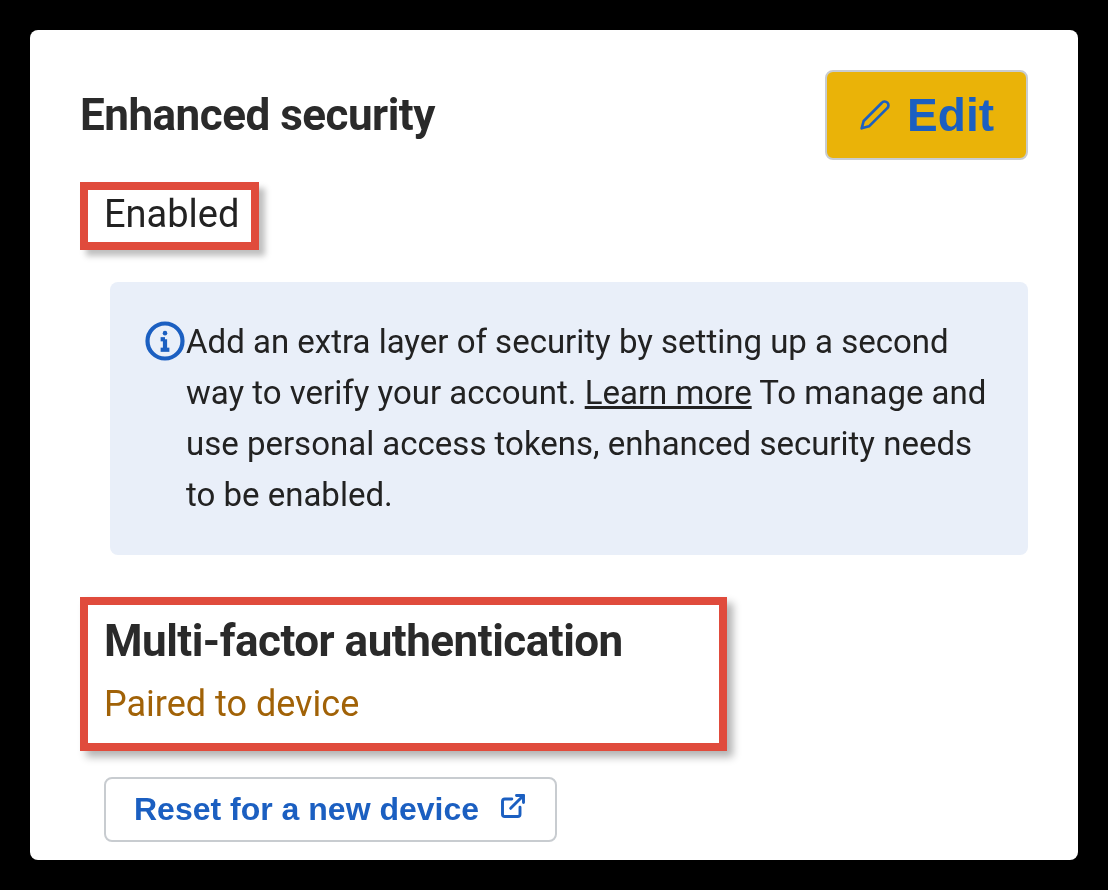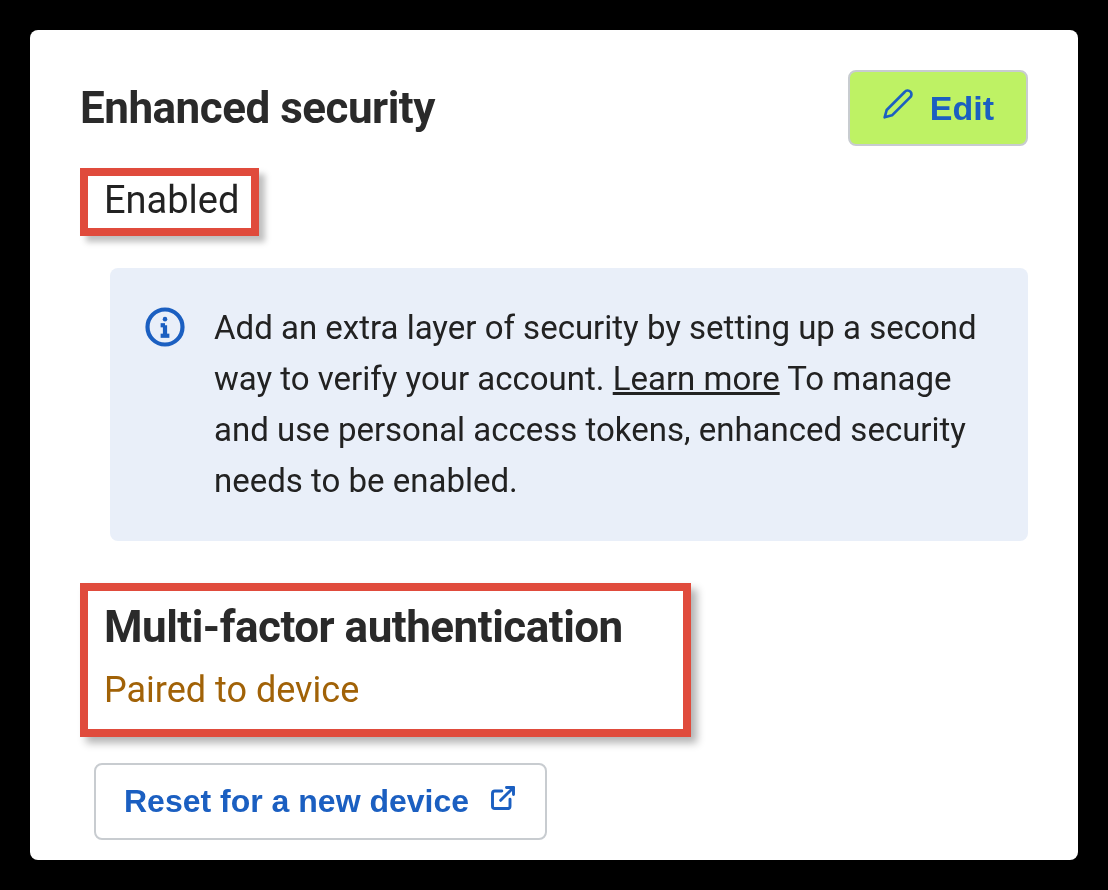--- a/index.html
+++ b/index.html
@@ -34,25 +34,25 @@
       font-size: 44px;
       font-weight: 700;
       color: #2a2a2a;
       letter-spacing: -0.5px;
     }
 
     .edit-button {
       display: inline-flex;
       align-items: center;
       gap: 16px;
-      background: #bef264;
+      background: #eab308;
       border: 2px solid #c8ccd0;
       border-radius: 8px;
       padding: 16px 32px;
-      font-size: 34px;
+      font-size: 46px;
       font-weight: 600;
       color: #1b5fc1;
       cursor: pointer;
     }
 
     .edit-icon {
       width: 32px;
       height: 32px;
     }
 
@@ -68,21 +68,20 @@
       font-size: 38px;
       font-weight: 400;
       color: #222;
     }
 
     .info-box {
       background: #e9eff9;
       border-radius: 8px;
       padding: 34px 40px 34px 34px;
       display: flex;
-      gap: 28px;
       margin-left: 30px;
       margin-bottom: 42px;
     }
 
     .info-icon {
       width: 42px;
       height: 42px;
       flex-shrink: 0;
       margin-top: 4px;
     }
@@ -95,21 +94,21 @@
 
     .info-link {
       text-decoration: underline;
       color: #222;
       cursor: pointer;
     }
 
     .mfa-highlight {
       display: inline-block;
       border: 8px solid #e04b3c;
-      padding: 10px 60px 18px 16px;
+      padding: 10px 96px 18px 16px;
       margin-bottom: 26px;
       box-shadow: 6px 6px 8px rgba(0,0,0,0.3);
     }
 
     .mfa-title {
       font-size: 44px;
       font-weight: 700;
       color: #2a2a2a;
       letter-spacing: -0.5px;
       margin-bottom: 16px;
@@ -121,26 +120,26 @@
       color: #a16207;
     }
 
     .reset-button {
       display: inline-flex;
       align-items: center;
       gap: 20px;
       background: #fff;
       border: 2px solid #c8ccd0;
       border-radius: 8px;
-      padding: 18px 28px;
+      padding: 12px 28px;
       font-size: 32px;
       font-weight: 600;
       color: #1b5fc1;
       cursor: pointer;
-      margin-left: 14px;
+      margin-left: 24px;
     }
 
     .external-icon {
       width: 28px;
       height: 28px;
     }
   </style>
 </head>
 <body>
 

